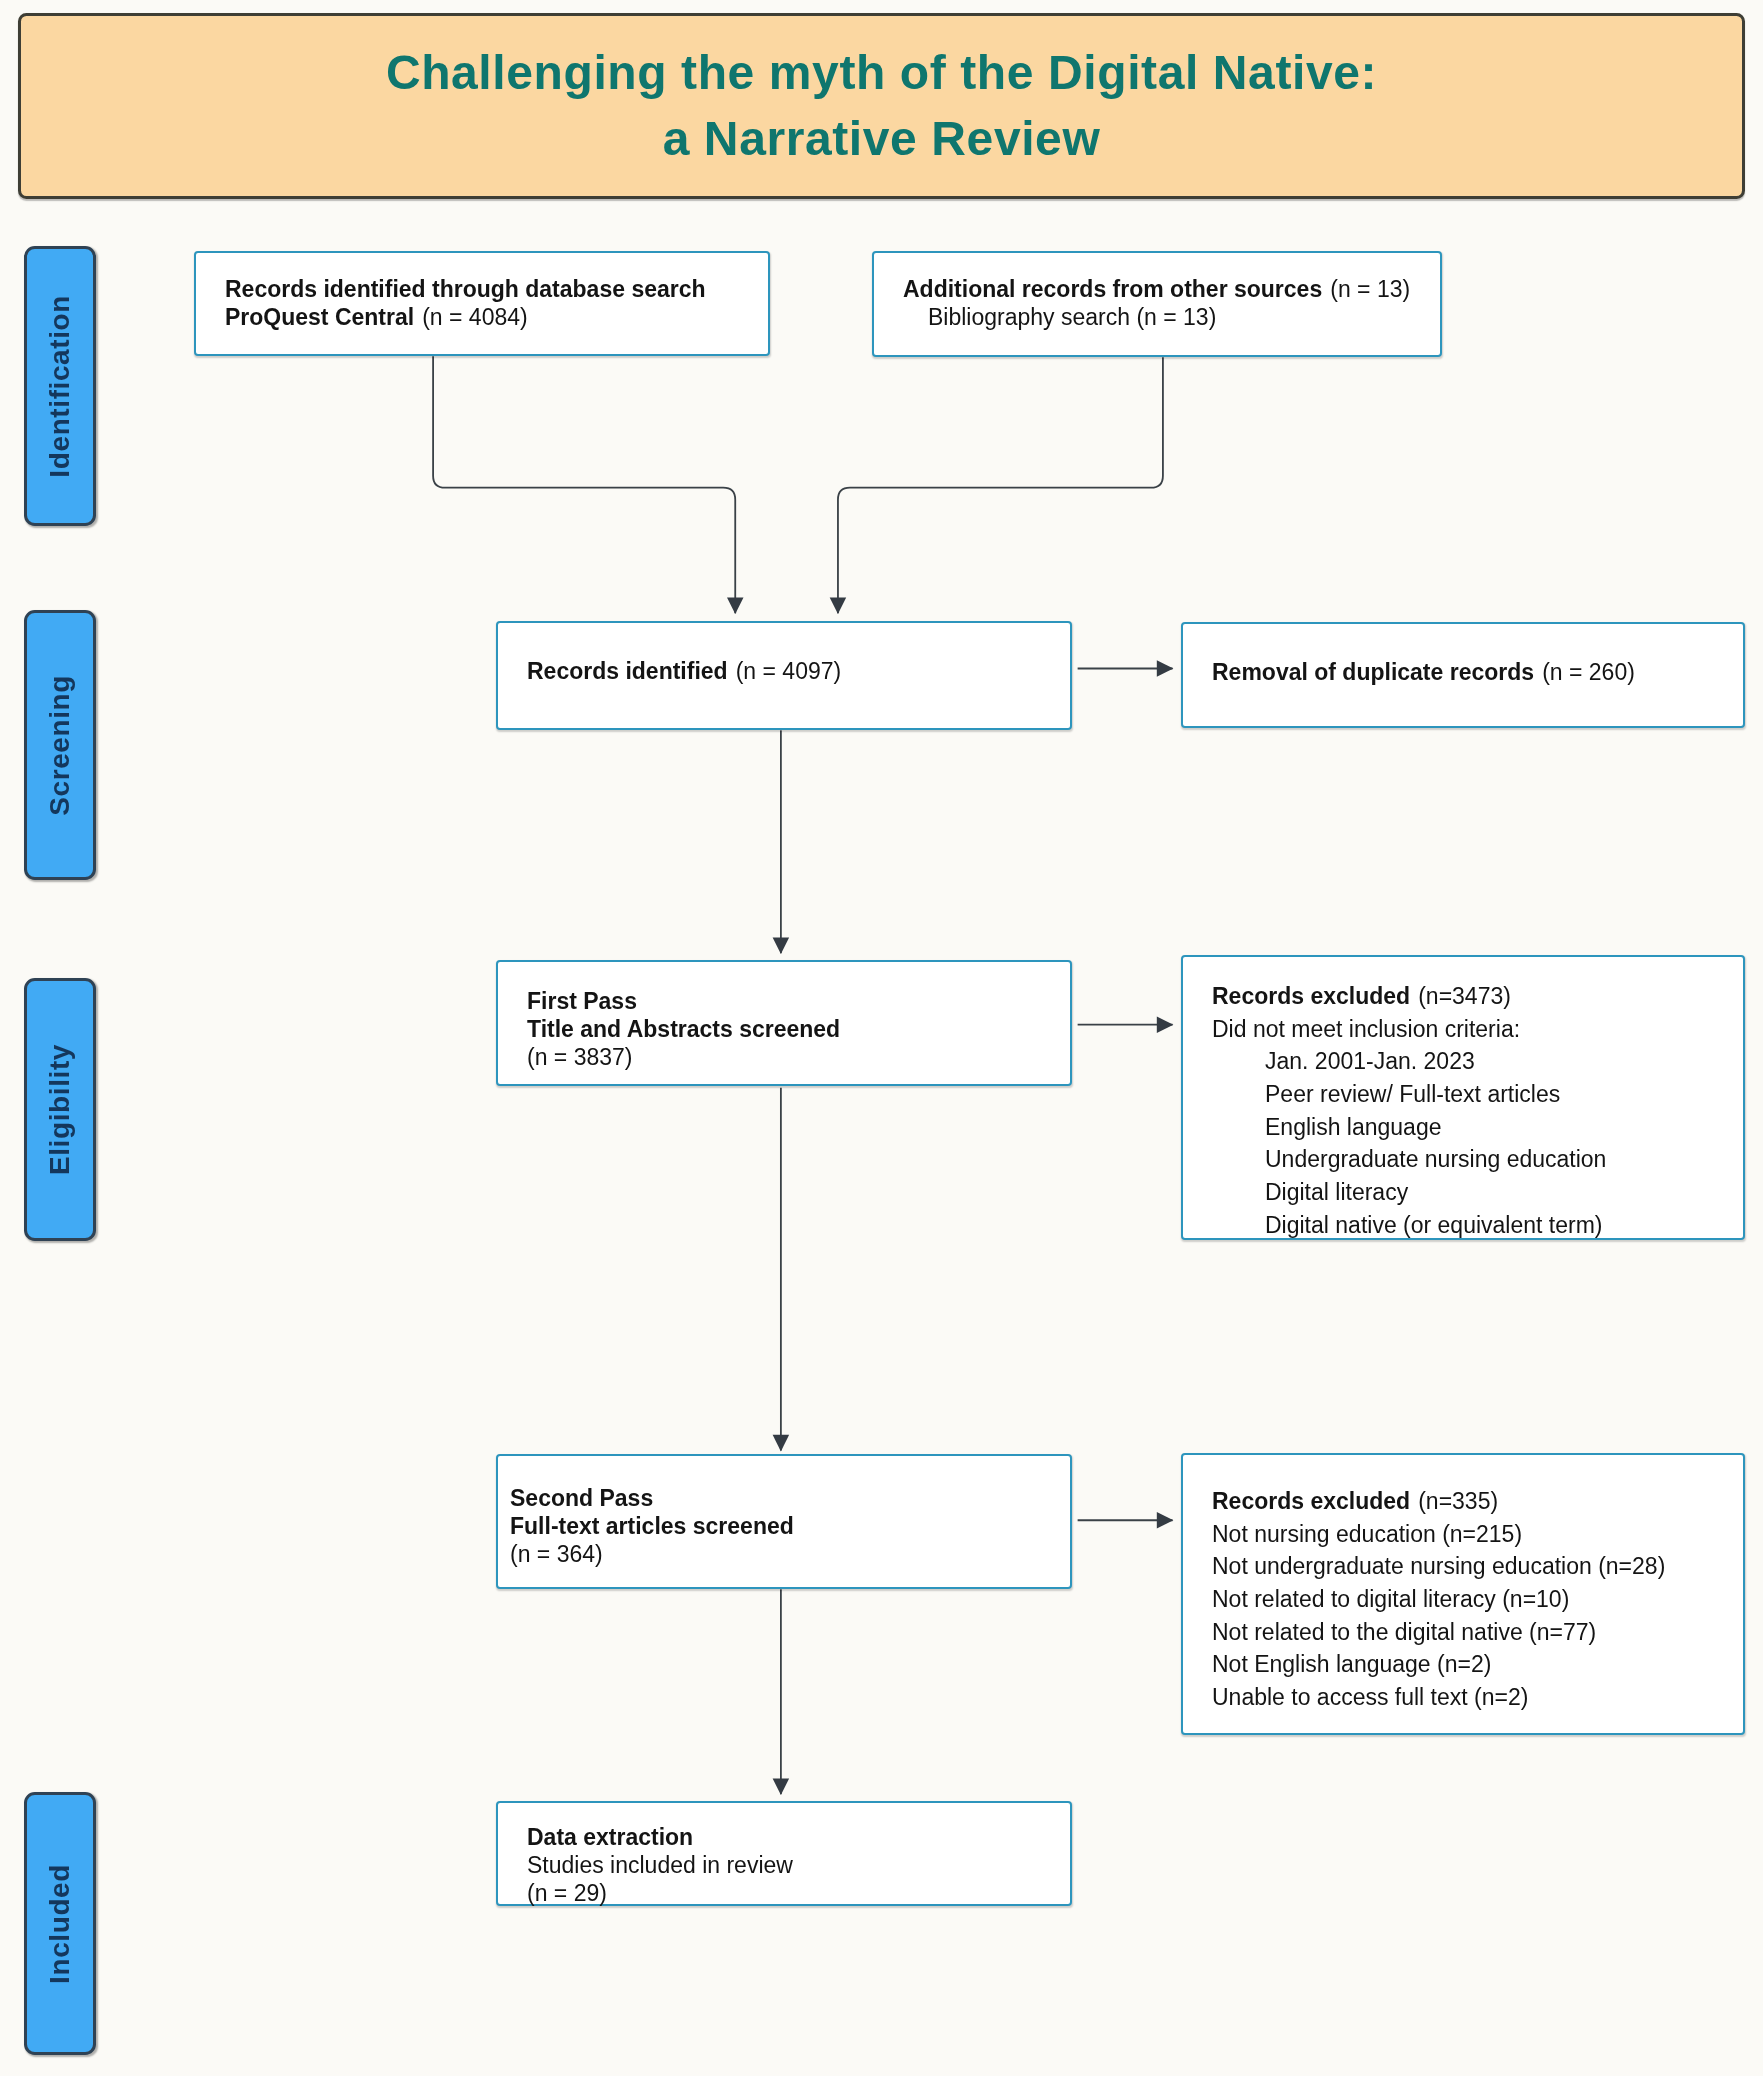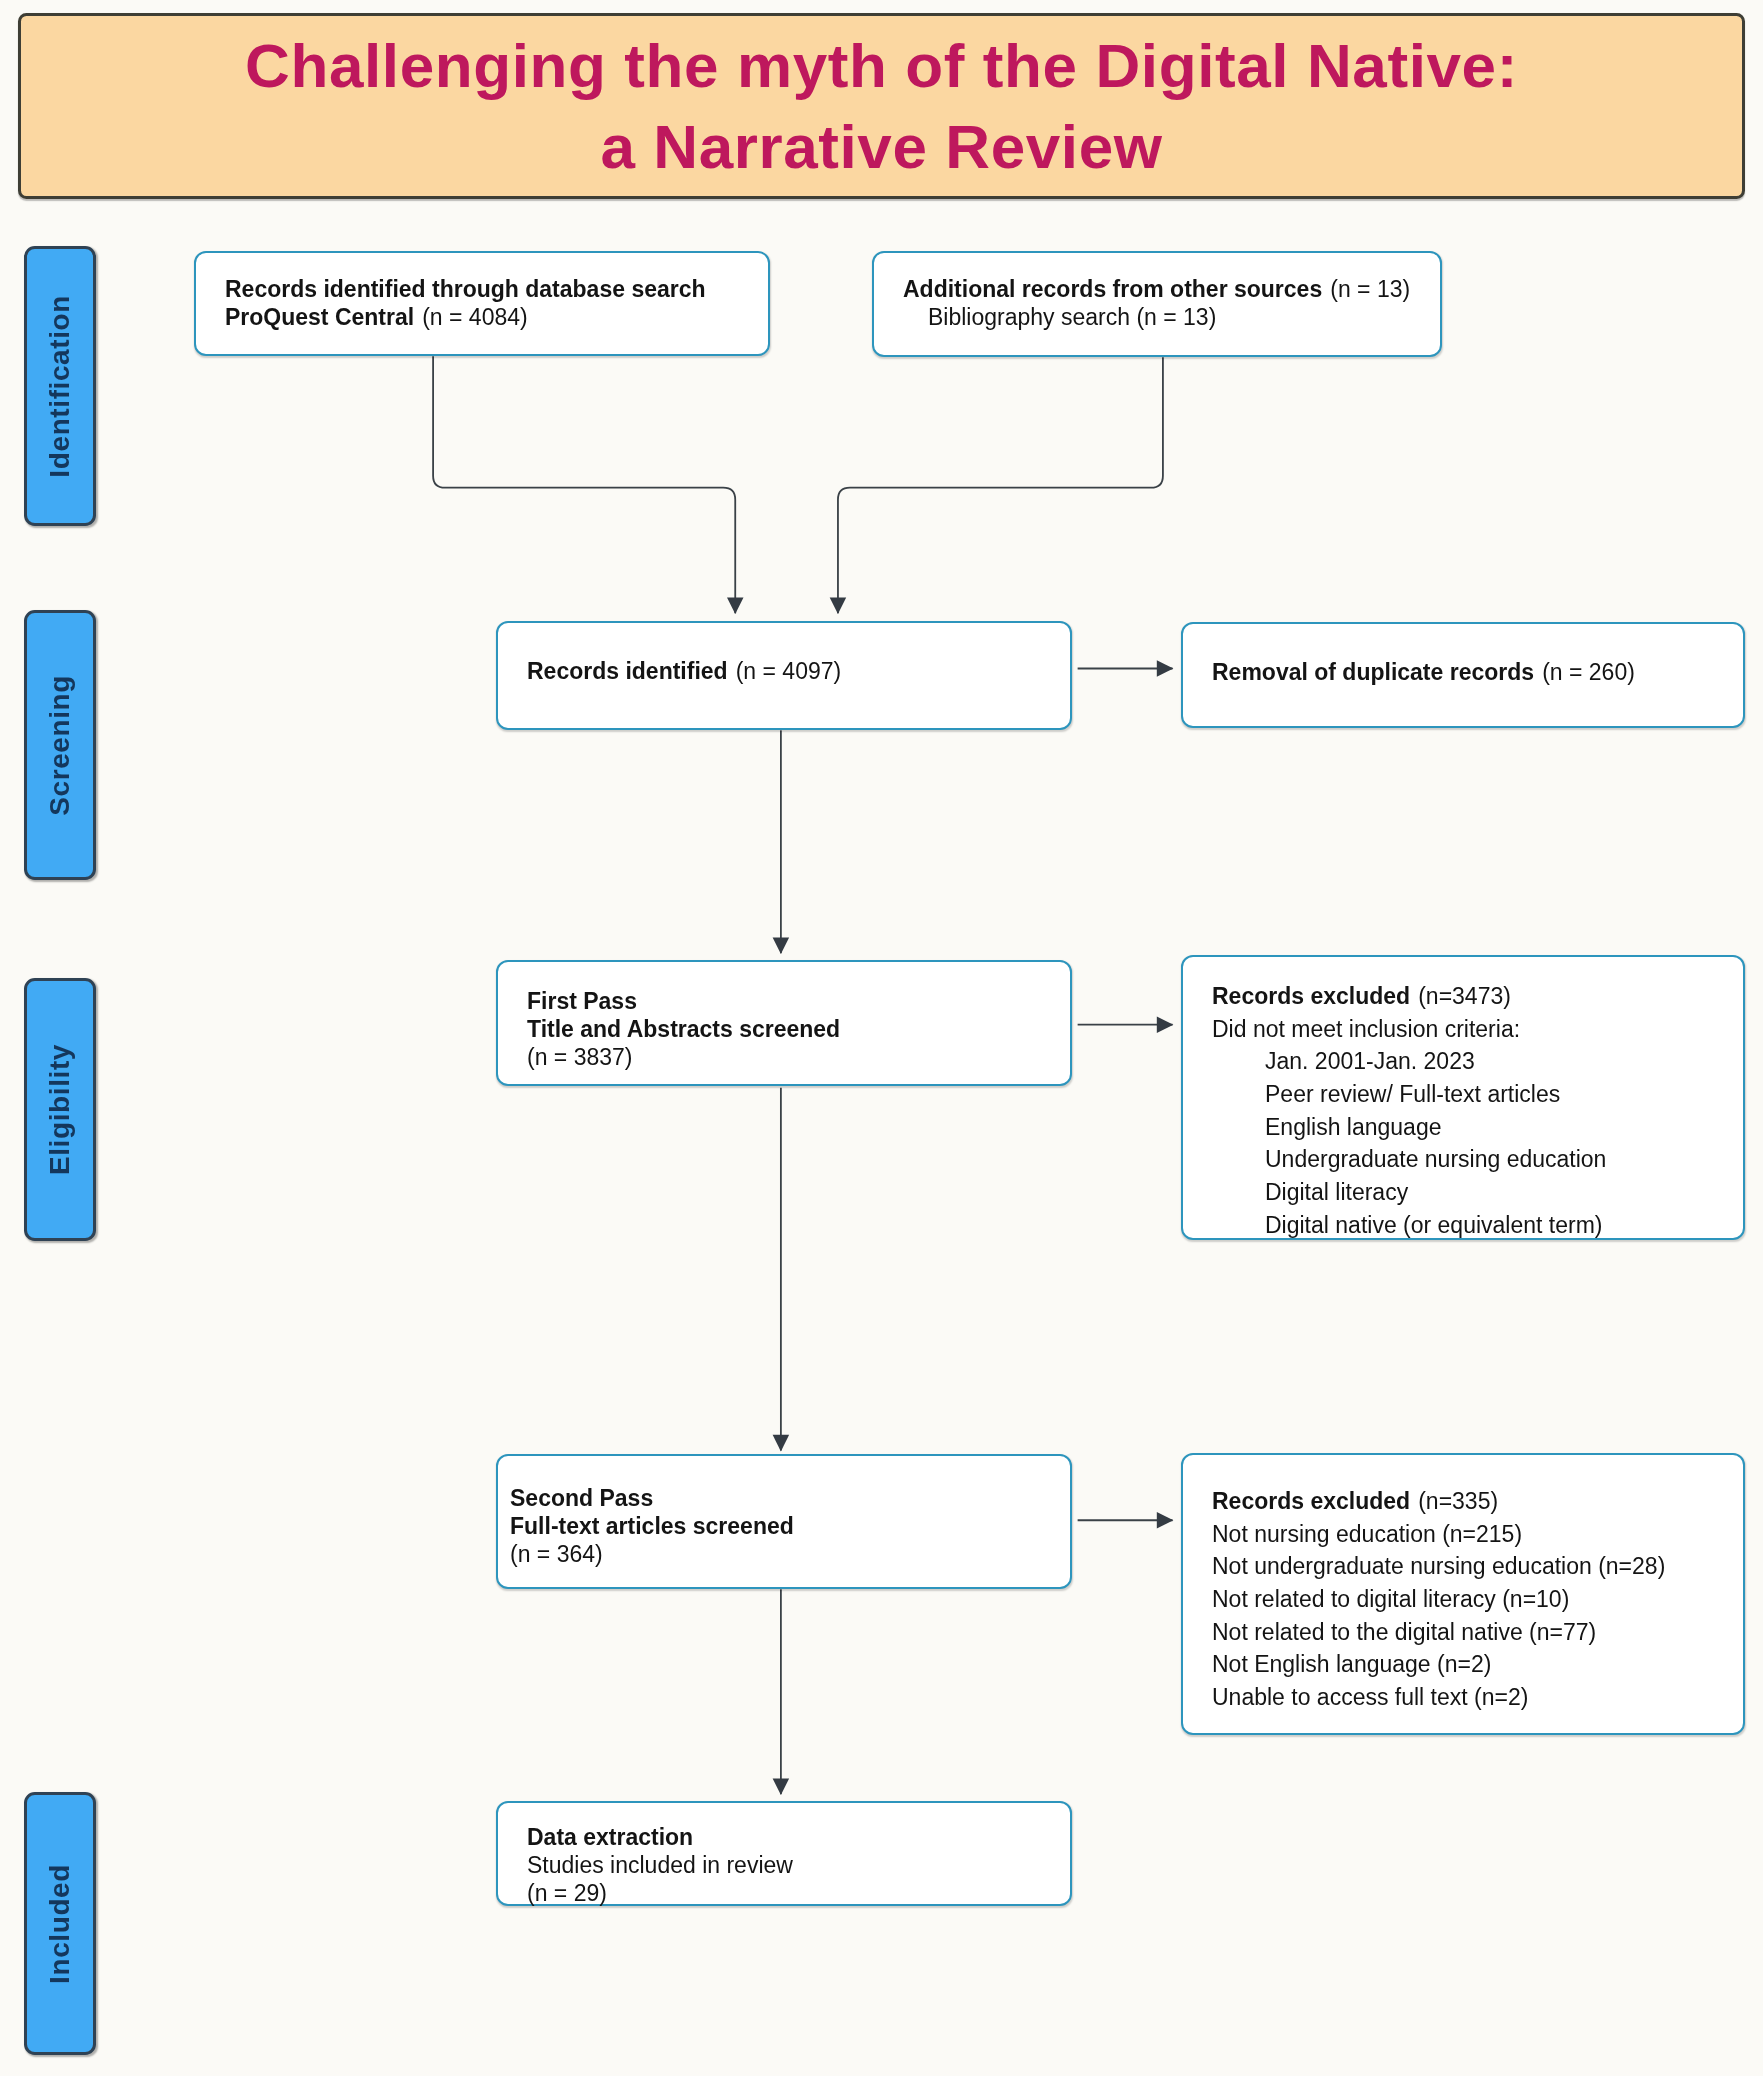--- a/index.html
+++ b/index.html
@@ -7,37 +7,37 @@
   .canvas{position:relative;width:1763px;height:2077px;background:#fbfaf6;overflow:hidden;}
 
   
   .banner{
     position:absolute;left:18px;top:13.2px;width:1727px;height:186px;
     background:#fbd7a1;border:3px solid #3e3e35;border-radius:8.4px;
     box-sizing:border-box;display:flex;flex-direction:column;
     justify-content:center;align-items:center;gap:15.6px;
     box-shadow:0 1.8px 1.2px rgba(0,0,0,.25);
   }
-  .banner .t{font-weight:bold;font-size:62px;line-height:1.05;color:#be185d;letter-spacing:0.6px;}
+  .banner .t{font-weight:bold;font-size:48px;line-height:1.05;color:#0f766e;letter-spacing:0.6px;}
 
   
   .stage{
     position:absolute;left:24px;width:72px;background:#41aaf4;
     border:3px solid #2f4254;border-radius:10.8px;box-sizing:border-box;
     display:flex;align-items:center;justify-content:center;
     box-shadow:1.8px 1.8px 1.8px rgba(0,0,0,.3);
   }
   .stage span{
     writing-mode:vertical-rl;transform:rotate(180deg);
     font-weight:bold;font-size:28px;color:#14375c;letter-spacing:0.6px;white-space:nowrap;
   }
 
   
   .fbox{
-    position:absolute;background:#ffffff;border:2.4px solid #2d95bd;border-radius:12px;
+    position:absolute;background:#ffffff;border:2.4px solid #2d95bd;border-radius:4px;
     box-sizing:border-box;padding:21.6px 28px 12px 29px;
     font-size:23px;line-height:1.22;
     box-shadow:0.6px 1.8px 1.8px rgba(0,0,0,.18);
   }
   .fbox b{font-weight:bold;}
   .rest{margin-left:.35em;}
   .pad-mid{padding-top:34px;}
   .loose{line-height:1.42;padding-top:23px;}
   .indent{padding-left:53px;}
   .indent-sm{padding-left:25px;}

